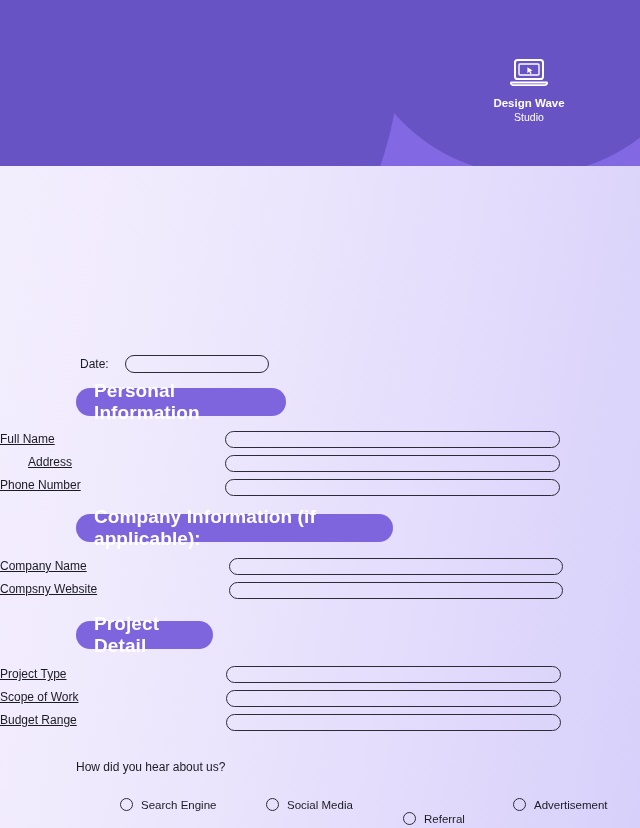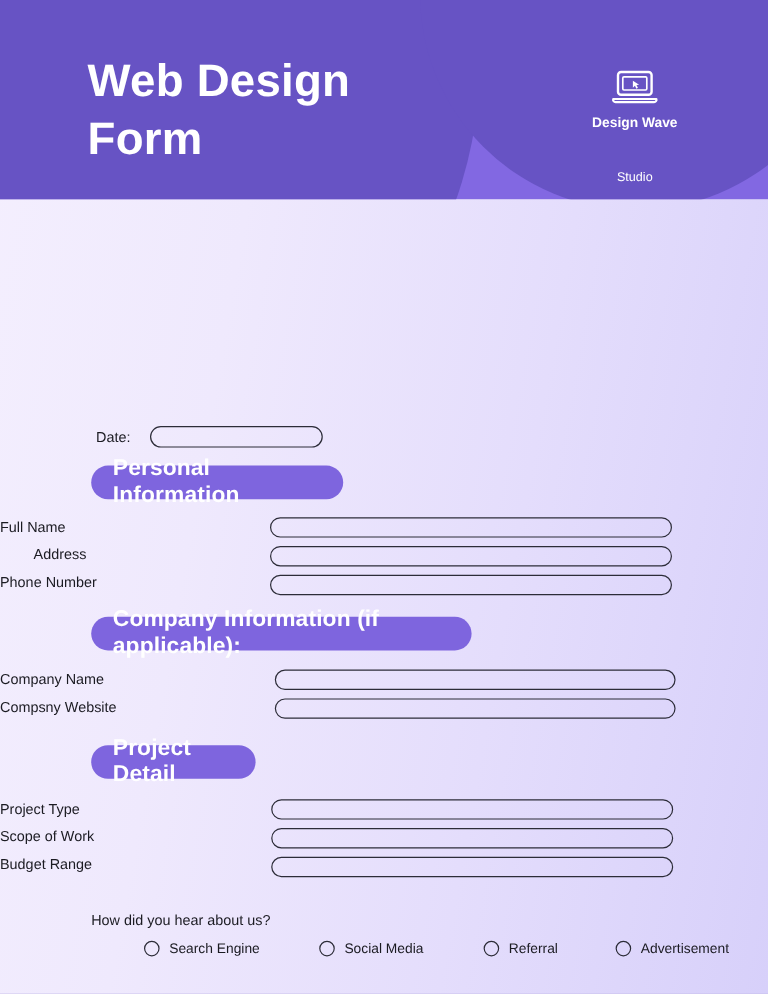--- a/index.html
+++ b/index.html
@@ -71,21 +71,20 @@
     font-size: 11.5px;
     font-weight: 700;
     color: #FFFFFF;
     line-height: 14px;
   }
   .logo-sub {
     font-size: 10.5px;
     font-weight: 400;
     color: #FFFFFF;
     line-height: 14px;
-    margin-top: 31px;
   }
 
   
   .content {
     position: relative;
     padding: 0;
   }
 
   .field-input {
     border: 1.3px solid #2c2c38;
@@ -137,20 +136,21 @@
   .row {
     position: absolute;
     display: flex;
     align-items: center;
   }
   .row-label {
     font-size: 12px;
     font-weight: 400;
     color: #1b1b22;
     white-space: nowrap;
+    text-decoration: underline;
   }
   .row-input {
     position: absolute;
   }
 
   .grp-personal .row-label { left: 84px; }
   .grp-company  .row-label { left: 85px; }
   .grp-project  .row-label { left: 84px; }
 
   
@@ -188,22 +188,20 @@
     white-space: nowrap;
   }
 </style>
 </head>
 <body>
 
 <div class="header">
   <div class="header-blob-left"></div>
   <div class="header-blob-right"></div>
 
-  <div class="header-title">Web Design
-Form</div>
 
   <div class="logo">
     <svg class="logo-icon" viewBox="0 0 44 32" fill="none">
       <rect x="8" y="3" width="28" height="19" rx="2.6" stroke="#FFFFFF" stroke-width="2"></rect>
       <rect x="12" y="7" width="20" height="11" rx="1" stroke="#FFFFFF" stroke-width="1.4"></rect>
       <path d="M20.4 10.2 L20.4 16.2 L22.1 14.5 L23.3 16.9 L24.6 16.2 L23.4 13.9 L25.6 13.6 Z" fill="#FFFFFF"></path>
       <path d="M4 25.5 H40 a2 2 0 0 1 -2 2.6 H6 a2 2 0 0 1 -2 -2.6 Z" stroke="#FFFFFF" stroke-width="1.8" stroke-linejoin="round"></path>
     </svg>
     <div class="logo-name">Design Wave</div>
     <div class="logo-sub">Studio</div>
@@ -273,21 +271,21 @@
 
   <div class="radio-group">
     <div class="radio-item" style="width:146px;">
       <span class="radio-circle"></span>
       <span class="radio-label">Search Engine</span>
     </div>
     <div class="radio-item" style="width:137px;">
       <span class="radio-circle"></span>
       <span class="radio-label">Social Media</span>
     </div>
-    <div class="radio-item" style="width:110px;">
+    <div class="radio-item" style="width:110px;margin-top:28px;">
       <span class="radio-circle"></span>
       <span class="radio-label">Referral</span>
     </div>
     <div class="radio-item">
       <span class="radio-circle"></span>
       <span class="radio-label">Advertisement</span>
     </div>
   </div>
 
 </div>

